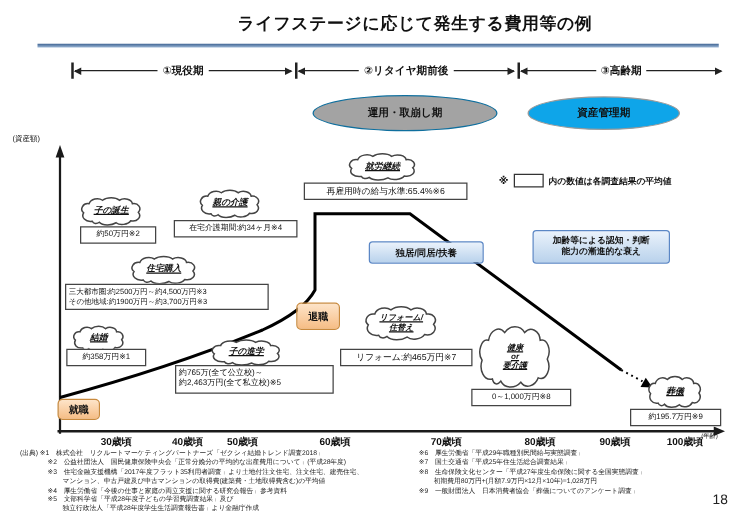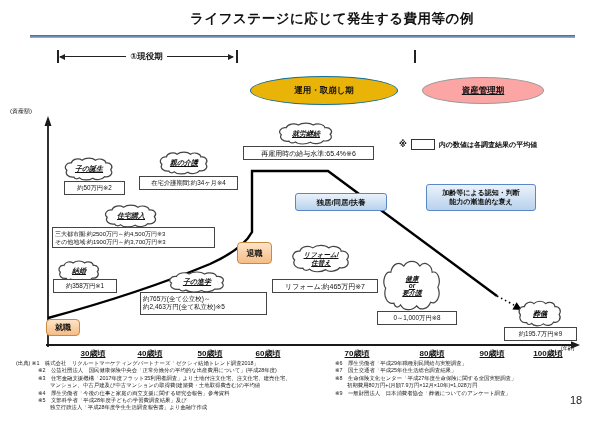--- a/index.html
+++ b/index.html
@@ -18,30 +18,30 @@
   .stage-label{font-size:8.5px;font-weight:bold;white-space:nowrap;}
   .arr{flex:1;height:1px;background:#222;position:relative;min-width:14px;}
   .arr-l::before{content:"";position:absolute;left:-1px;top:-2.5px;width:0;height:0;
     border-right:6px solid #222;border-top:3px solid transparent;border-bottom:3px solid transparent;}
   .arr-r::after{content:"";position:absolute;right:-1px;top:-2.5px;width:0;height:0;
     border-left:6px solid #222;border-top:3px solid transparent;border-bottom:3px solid transparent;}
   
   .ellipse{position:absolute;border-radius:50%;display:flex;align-items:center;justify-content:center;
     font-size:8.5px;font-weight:bold;}
   .el-yellow{background:#ffff00;border:1.5px solid #98982e;}
-  .el-blue{background:#eab308;border:1.5px solid #0f6f9e;}
-  .el-gray{background:#fca5a5;border:1.5px solid #9a9a9a;text-decoration:underline;}
+  .el-blue{background:#a3a3a3;border:1.5px solid #0f6f9e;}
+  .el-gray{background:#0ea5e9;border:1.5px solid #9a9a9a;}
   
   .legend{position:absolute;left:399px;top:139px;display:flex;align-items:center;gap:4px;}
   .legend-mark{font-size:8px;font-weight:bold;}
   .legend-box{width:22px;height:9px;background:#fff;border:1px solid #333;display:inline-block;}
   .legend-note{font-size:7px;font-weight:bold;white-space:nowrap;}
   
   .y-label{position:absolute;left:10px;top:107px;font-size:6px;}
-  .x-tick{position:absolute;top:348px;width:50px;text-align:center;font-size:8px;font-weight:bold;text-decoration:underline;}
+  .x-tick{position:absolute;top:348px;width:50px;text-align:center;font-size:8px;font-weight:bold;}
   .x-unit{position:absolute;left:561px;top:345px;font-size:5px;}
   
   .cloud{position:absolute;z-index:3;}
   .cloud svg{position:absolute;left:0;top:0;width:100%;height:100%;}
   .cloud-label{position:absolute;left:0;top:0;width:100%;height:100%;display:flex;align-items:center;justify-content:center;
     font-size:7px;font-weight:bold;font-style:italic;text-decoration:underline;text-align:center;
     white-space:pre-line;line-height:1.1;}
   
   .vbox{position:absolute;z-index:3;background:#fff;border:1px solid #444;
     font-size:6.3px;line-height:1.35;padding:1.5px 2px;text-align:center;white-space:pre-line;}
@@ -73,20 +73,30 @@
   <div class="title">ライフステージに応じて発生する費用等の例</div>
   <div class="title-rule"></div>
 
   <div class="stage-bar" style="left:57px;"></div>
   <div class="stage-bar" style="left:236px;"></div>
   <div class="stage-bar" style="left:414px;"></div>
 
   <div class="stage-sec" style="left:60px;width:173px;">
     <span class="arr arr-l"></span>
     <span class="stage-label">①現役期</span>
+    <span class="arr arr-r"></span>
+  </div>
+  <div class="stage-sec" style="left:239px;width:172px;">
+    <span class="arr arr-l"></span>
+    <span class="stage-label">②リタイヤ期前後</span>
+    <span class="arr arr-r"></span>
+  </div>
+  <div class="stage-sec" style="left:417px;width:160px;">
+    <span class="arr arr-l"></span>
+    <span class="stage-label">③高齢期</span>
     <span class="arr arr-r"></span>
   </div>
 
   <div class="ellipse el-blue" style="left:250px;top:76px;width:146px;height:27px;">運用・取崩し期</div>
   <div class="ellipse el-gray" style="left:422px;top:77px;width:120px;height:25px;">資産管理期</div>
 
   <div class="legend">
     <span class="legend-mark">※</span>
     <span class="legend-box"></span>
     <span class="legend-note">内の数値は各調査結果の平均値</span>
@@ -180,21 +190,21 @@
 
   <div class="bluebox" style="left:263px;top:193px;width:90px;height:16px;">独居/同居/扶養</div>
   <div class="bluebox" style="left:394px;top:184px;width:108px;height:25px;font-size:7px;">加齢等による認知・判断
 能力の漸進的な衰え</div>
 
   <div class="orangebox" style="left:46px;top:319px;width:32px;height:15px;">就職</div>
   <div class="orangebox" style="left:237px;top:242px;width:33px;height:20px;">退職</div>
 
   <div class="x-tick" style="left:68px;">30歳頃</div>
   <div class="x-tick" style="left:125px;">40歳頃</div>
-  <div class="x-tick" style="left:185px;">50歳頃</div>
+  <div class="x-tick" style="left:169px;">50歳頃</div>
   <div class="x-tick" style="left:243px;">60歳頃</div>
   <div class="x-tick" style="left:332px;">70歳頃</div>
   <div class="x-tick" style="left:407px;">80歳頃</div>
   <div class="x-tick" style="left:467px;">90歳頃</div>
   <div class="x-tick" style="left:523px;">100歳頃</div>
   <div class="x-unit">(年齢)</div>
 
   <div class="fn-col fn-left">
     <div>(出典) ※1　株式会社　リクルートマーケティングパートナーズ「ゼクシィ結婚トレンド調査2018」</div>
     <div class="ind1">※2　公益社団法人　国民健康保険中央会「正常分娩分の平均的な出産費用について」(平成28年度)</div>

